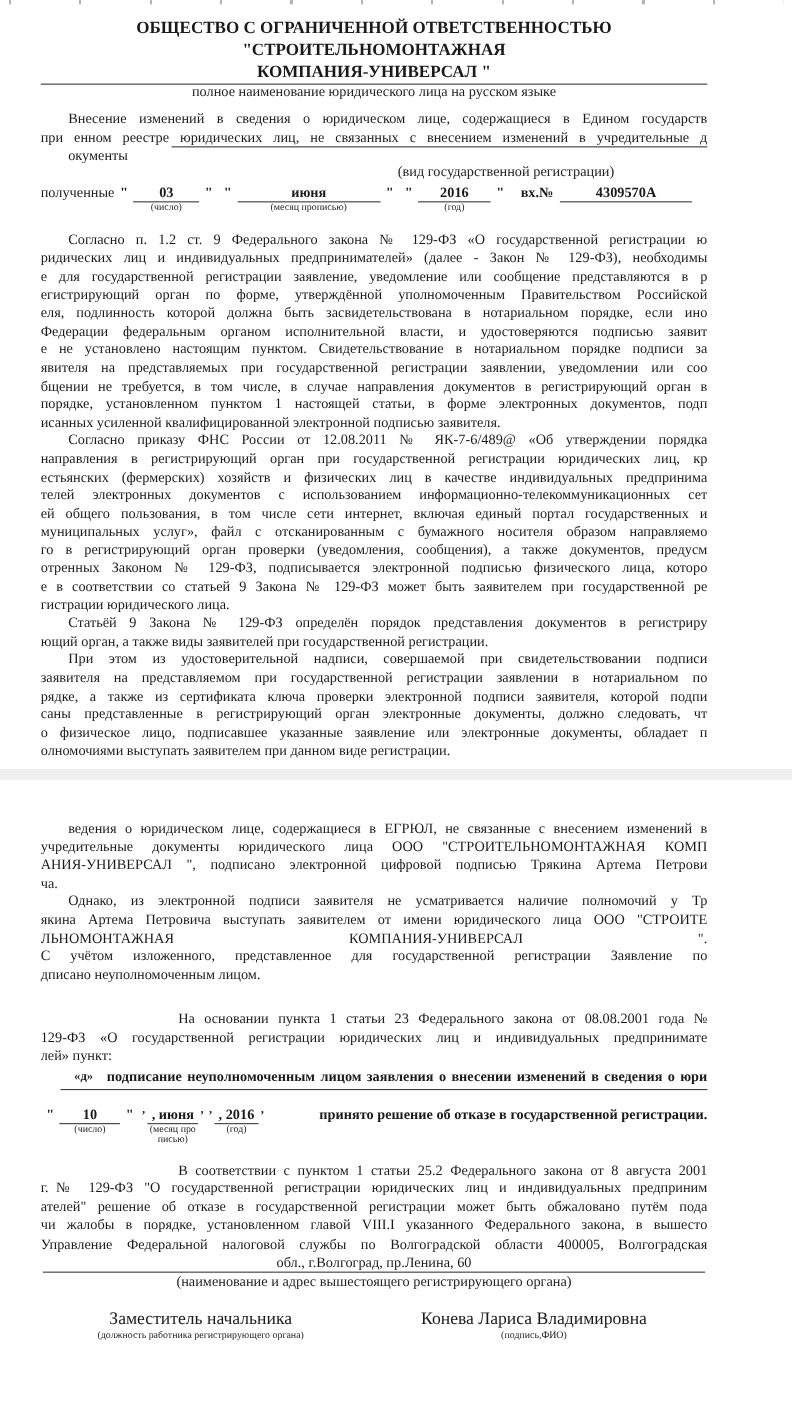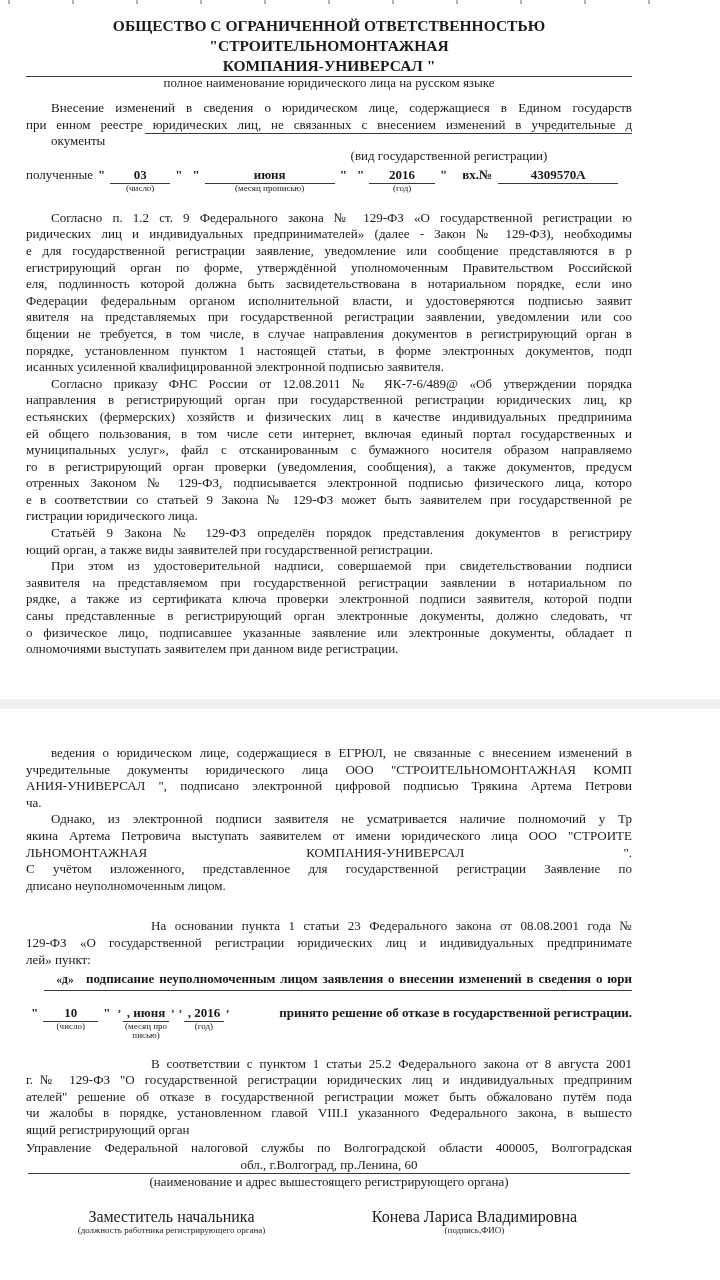--- a/index.html
+++ b/index.html
@@ -5,21 +5,21 @@
   html,body{margin:0;padding:0;}
   body{
     width:720px;height:1280px;background:#ffffff;color:#1a1a1a;
     font-family:"Liberation Serif","DejaVu Serif",serif;
     font-size:13px;overflow:hidden;
   }
   .page{background:#ffffff;position:relative;}
   #page1{height:699px;overflow:hidden;}
   #band{height:10px;background:#efefef;}
   #page2{height:571px;overflow:hidden;}
-  .content{margin:0 26px;width:606px;}
+  .content{margin:0 37px;width:606px;}
 
   
   .clip-line{
     height:4px;margin:0 8px 0 8px;
     background:repeating-linear-gradient(90deg,#777 0 2px,transparent 2px 64px);
     opacity:.55;
   }
 
   .title{font-weight:bold;font-size:15.5px;line-height:20px;text-align:center;margin-top:12px;}
   .rule{border-bottom:1.4px solid #3a3a3a;}
@@ -126,29 +126,31 @@
     </div>
 
     <div class="body-text">
       <div class="para ind">
           <div class="line j">Согласно п. 1.2 ст. 9 Федерального закона № 129-ФЗ «О государственной регистрации ю</div>
           <div class="line j">ридических лиц и индивидуальных предпринимателей» (далее - Закон № 129-ФЗ), необходимы</div>
           <div class="line j">е для государственной регистрации заявление, уведомление или сообщение представляются в р</div>
           <div class="line j">егистрирующий орган по форме, утверждённой уполномоченным Правительством Российской</div>
           <div class="line j">еля, подлинность которой должна быть засвидетельствована в нотариальном порядке, если ино</div>
           <div class="line j">Федерации федеральным органом исполнительной власти, и удостоверяются подписью заявит</div>
+          <div class="line j">е не установлено настоящим пунктом. Свидетельствование в нотариальном порядке подписи за</div>
           <div class="line j">явителя на представляемых при государственной регистрации заявлении, уведомлении или соо</div>
           <div class="line j">бщении не требуется, в том числе, в случае направления документов в регистрирующий орган в</div>
           <div class="line j">порядке, установленном пунктом 1 настоящей статьи, в форме электронных документов, подп</div>
           <div class="line">исанных усиленной квалифицированной электронной подписью заявителя.</div>
         </div>
       <div class="para ind">
           <div class="line j">Согласно приказу ФНС России от 12.08.2011 № ЯК-7-6/489@ «Об утверждении порядка</div>
           <div class="line j">направления в регистрирующий орган при государственной регистрации юридических лиц, кр</div>
           <div class="line j">естьянских (фермерских) хозяйств и физических лиц в качестве индивидуальных предпринима</div>
+          <div class="line j">телей электронных документов с использованием информационно-телекоммуникационных сет</div>
           <div class="line j">ей общего пользования, в том числе сети интернет, включая единый портал государственных и</div>
           <div class="line j">муниципальных услуг», файл с отсканированным с бумажного носителя образом направляемо</div>
           <div class="line j">го в регистрирующий орган проверки (уведомления, сообщения), а также документов, предусм</div>
           <div class="line j">отренных Законом № 129-ФЗ, подписывается электронной подписью физического лица, которо</div>
           <div class="line j">е в соответствии со статьей 9 Закона № 129-ФЗ может быть заявителем при государственной ре</div>
           <div class="line">гистрации юридического лица.</div>
         </div>
       <div class="para ind">
           <div class="line j">Статьёй 9 Закона № 129-ФЗ определён порядок представления документов в регистриру</div>
           <div class="line">ющий орган, а также виды заявителей при государственной регистрации.</div>
@@ -220,21 +222,20 @@
       </span>
       <span class="ap">’</span>
       <span class="decision-text">принято решение об отказе в государственной регистрации.</span>
     </div>
 
     <div class="para ind-lg">
         <div class="line j">В соответствии с пунктом 1 статьи 25.2 Федерального закона от 8 августа 2001</div>
         <div class="line j">г.№ 129-ФЗ "О государственной регистрации юридических лиц и индивидуальных предприним</div>
         <div class="line j">ателей" решение об отказе в государственной регистрации может быть обжаловано путём пода</div>
         <div class="line j">чи жалобы в порядке, установленном главой VIII.I указанного Федерального закона, в вышесто</div>
-        <div class="line">ящий регистрирующий орган</div>
       </div>
 
     <div class="authority1 j line">Управление Федеральной налоговой службы по Волгоградской области 400005, Волгоградская</div>
     <div class="authority2">обл., г.Волгоград, пр.Ленина, 60</div>
     <div class="authority-rule"></div>
     <div class="small authority-cap">(наименование и адрес вышестоящего регистрирующего органа)</div>
 
     <div class="sign-row">
       <div class="sign-col sign-left">
         <div class="sign-main">Заместитель начальника</div>

